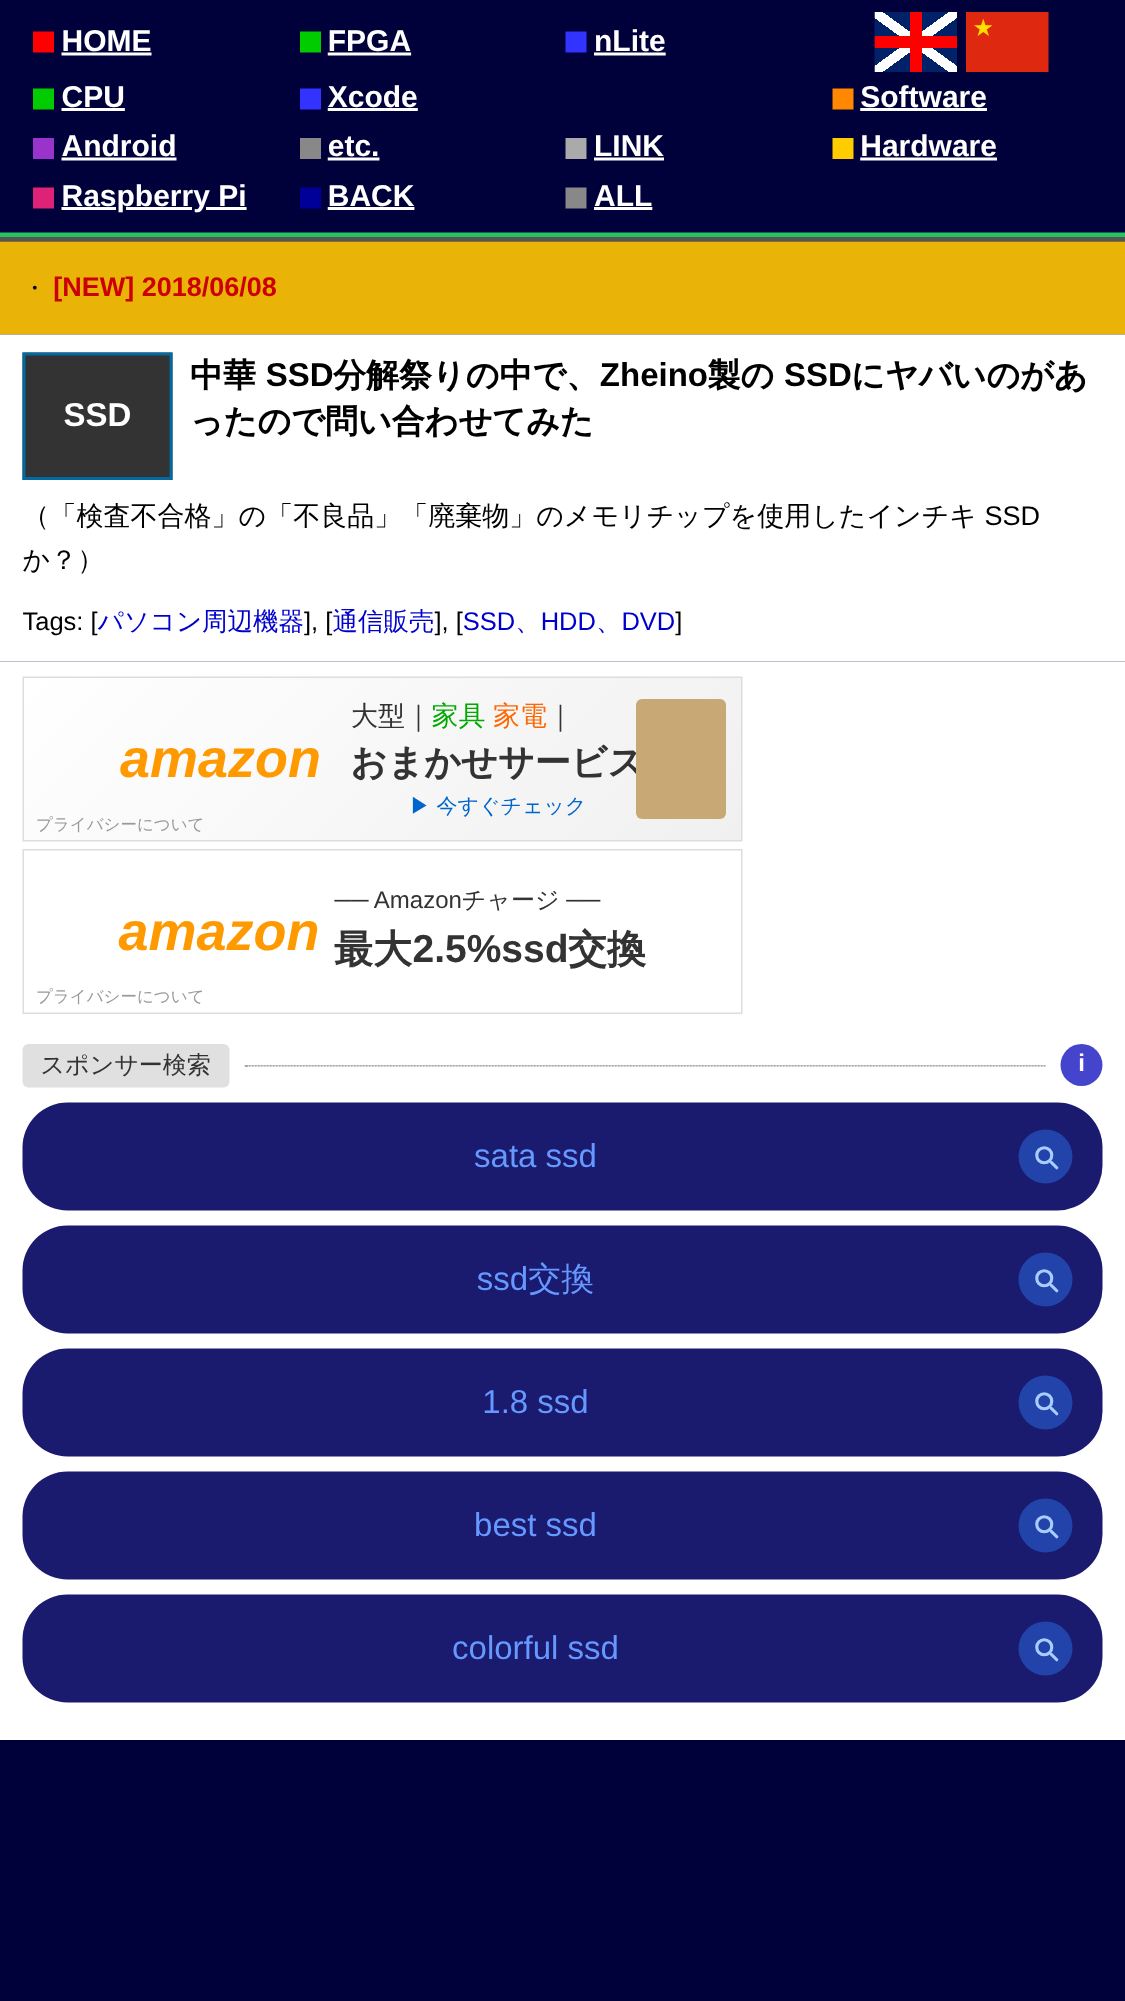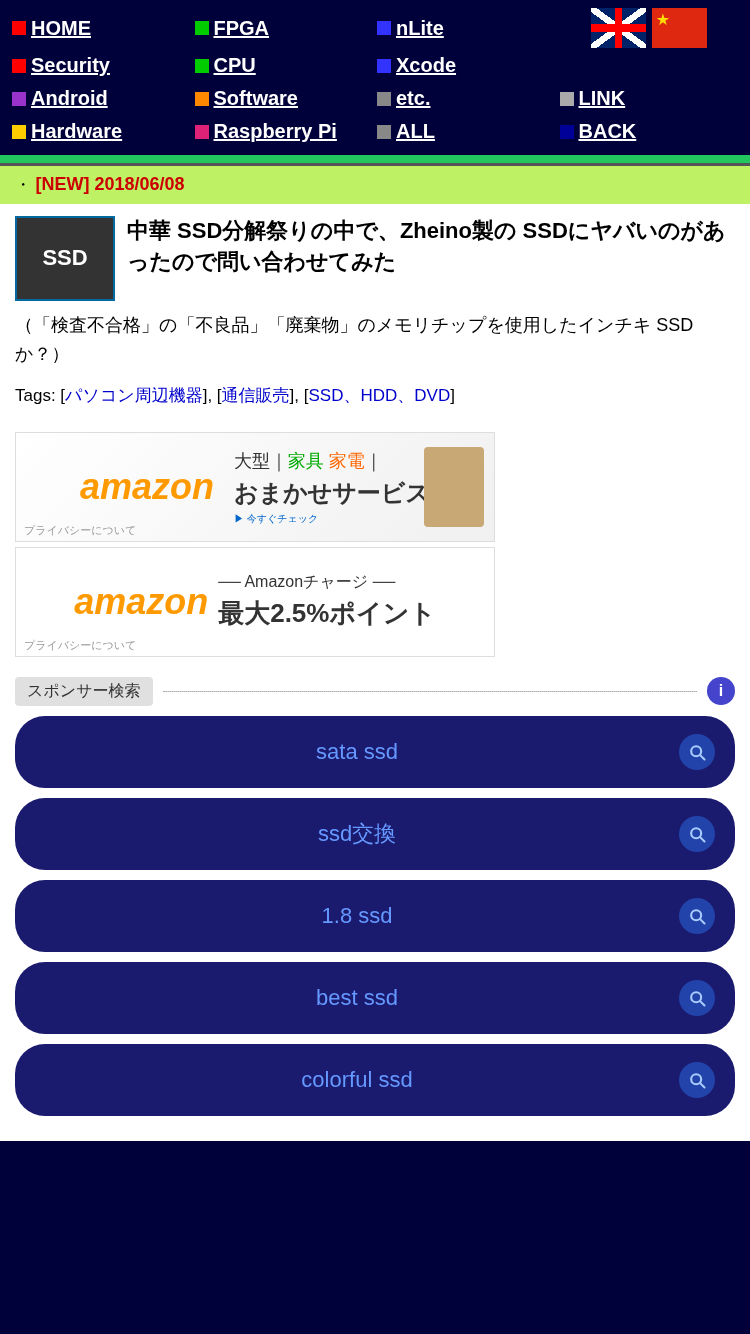--- a/index.html
+++ b/index.html
@@ -7,22 +7,22 @@
       background-color: #00003a;
       color: white;
       font-family: sans-serif;
       width: 750px;
       min-height: 1334px;
     }
 
     
     .nav-container {
       background-color: #00003a;
-      padding: 8px 10px;
-      border-bottom: 8px solid #22c55e;
+      padding: 8px 20px;
+      border-bottom: 3px solid #22c55e;
     }
     .nav-grid {
       display: grid;
       grid-template-columns: 1fr 1fr 1fr 1fr;
       gap: 2px 0;
     }
     .nav-item {
       display: flex;
       align-items: center;
       gap: 5px;
@@ -99,23 +99,23 @@
     }
 
     
     .divider {
       height: 3px;
       background: #555;
     }
 
     
     .news-section {
-      background: #bef264;
+      background: #eab308;
       color: black;
-      padding: 8px 15px;
+      padding: 20px 15px;
     }
     .news-date {
       color: #cc0000;
       font-weight: bold;
       font-size: 18px;
     }
     .news-date-prefix {
       color: black;
       font-size: 16px;
     }
@@ -280,65 +280,61 @@
     <div class="nav-item">
       <span class="nav-dot dot-blue"></span>
       <a>nLite</a>
     </div>
     <div class="nav-flags">
       <div class="flag-uk"></div>
       <div class="flag-cn"></div>
     </div>
 
     <div class="nav-item">
-      <span class="nav-dot dot-red"></span>
-      <a>Security</a>
-    </div>
-    <div class="nav-item">
       <span class="nav-dot dot-green"></span>
       <a>CPU</a>
     </div>
     <div class="nav-item">
       <span class="nav-dot dot-blue"></span>
       <a>Xcode</a>
     </div>
     <div></div>
 
     <div class="nav-item">
+      <span class="nav-dot dot-orange"></span>
+      <a>Software</a>
+    </div>
+    <div class="nav-item">
       <span class="nav-dot dot-purple"></span>
       <a>Android</a>
     </div>
     <div class="nav-item">
-      <span class="nav-dot dot-orange"></span>
-      <a>Software</a>
-    </div>
-    <div class="nav-item">
       <span class="nav-dot dot-gray"></span>
       <a>etc.</a>
     </div>
     <div class="nav-item">
       <span class="nav-dot dot-graylight"></span>
       <a>LINK</a>
     </div>
 
     <div class="nav-item">
       <span class="nav-dot dot-yellow"></span>
       <a>Hardware</a>
     </div>
     <div class="nav-item">
       <span class="nav-dot dot-pink"></span>
       <a>Raspberry Pi</a>
     </div>
     <div class="nav-item">
+      <span class="nav-dot dot-darkblue"></span>
+      <a>BACK</a>
+    </div>
+    <div class="nav-item">
       <span class="nav-dot dot-gray"></span>
       <a>ALL</a>
-    </div>
-    <div class="nav-item">
-      <span class="nav-dot dot-darkblue"></span>
-      <a>BACK</a>
     </div>
   </div>
 </div>
 
 <div class="divider"></div>
 
 <div class="news-section">
   <span class="news-date-prefix">・</span>
   <span class="news-date">
     <span>[NEW]</span>
@@ -362,31 +358,31 @@
   </div>
 </div>
 
 <div class="ad-section">
 
   <div class="ad-box ad-amazon-1" style="position:relative;">
     <div style="font-size:36px;font-weight:bold;color:#ff9900;font-style:italic;margin-right:10px;">amazon</div>
     <div style="font-size:18px;color:#333;line-height:1.5;">
       <div>大型｜<span style="color:#00aa00">家具</span> <span style="color:#ff6600">家電</span>｜</div>
       <div style="font-size:24px;font-weight:bold;">おまかせサービス</div>
-      <div style="font-size:10px;color:#0066cc;">▶ 今すぐチェック</div>
+      <div style="font-size:14px;color:#0066cc;text-align:center;">▶ 今すぐチェック</div>
     </div>
     <div style="position:absolute;bottom:3px;left:8px;font-size:11px;color:#999;">プライバシーについて</div>
     <div style="position:absolute;right:10px;top:50%;transform:translateY(-50%);width:60px;height:80px;background:#c8a875;border-radius:4px;"></div>
   </div>
 
   <div class="ad-box" style="background:#fff;position:relative;display:flex;align-items:center;padding:12px;">
     <div style="font-size:36px;font-weight:bold;color:#ff9900;font-style:italic;margin-right:10px;">amazon</div>
     <div style="color:#333;line-height:1.5;">
       <div style="font-size:16px;">── Amazonチャージ ──</div>
-      <div style="font-size:26px;font-weight:bold;">最大2.5%ポイント</div>
+      <div style="font-size:26px;font-weight:bold;">最大2.5%ssd交換</div>
     </div>
     <div style="position:absolute;bottom:3px;left:8px;font-size:11px;color:#999;">プライバシーについて</div>
   </div>
 </div>
 
 <div class="sponsor-section">
   <div class="sponsor-header">
     <span class="sponsor-label">スポンサー検索</span>
     <div class="sponsor-line"></div>
     <div class="info-icon">i</div>

